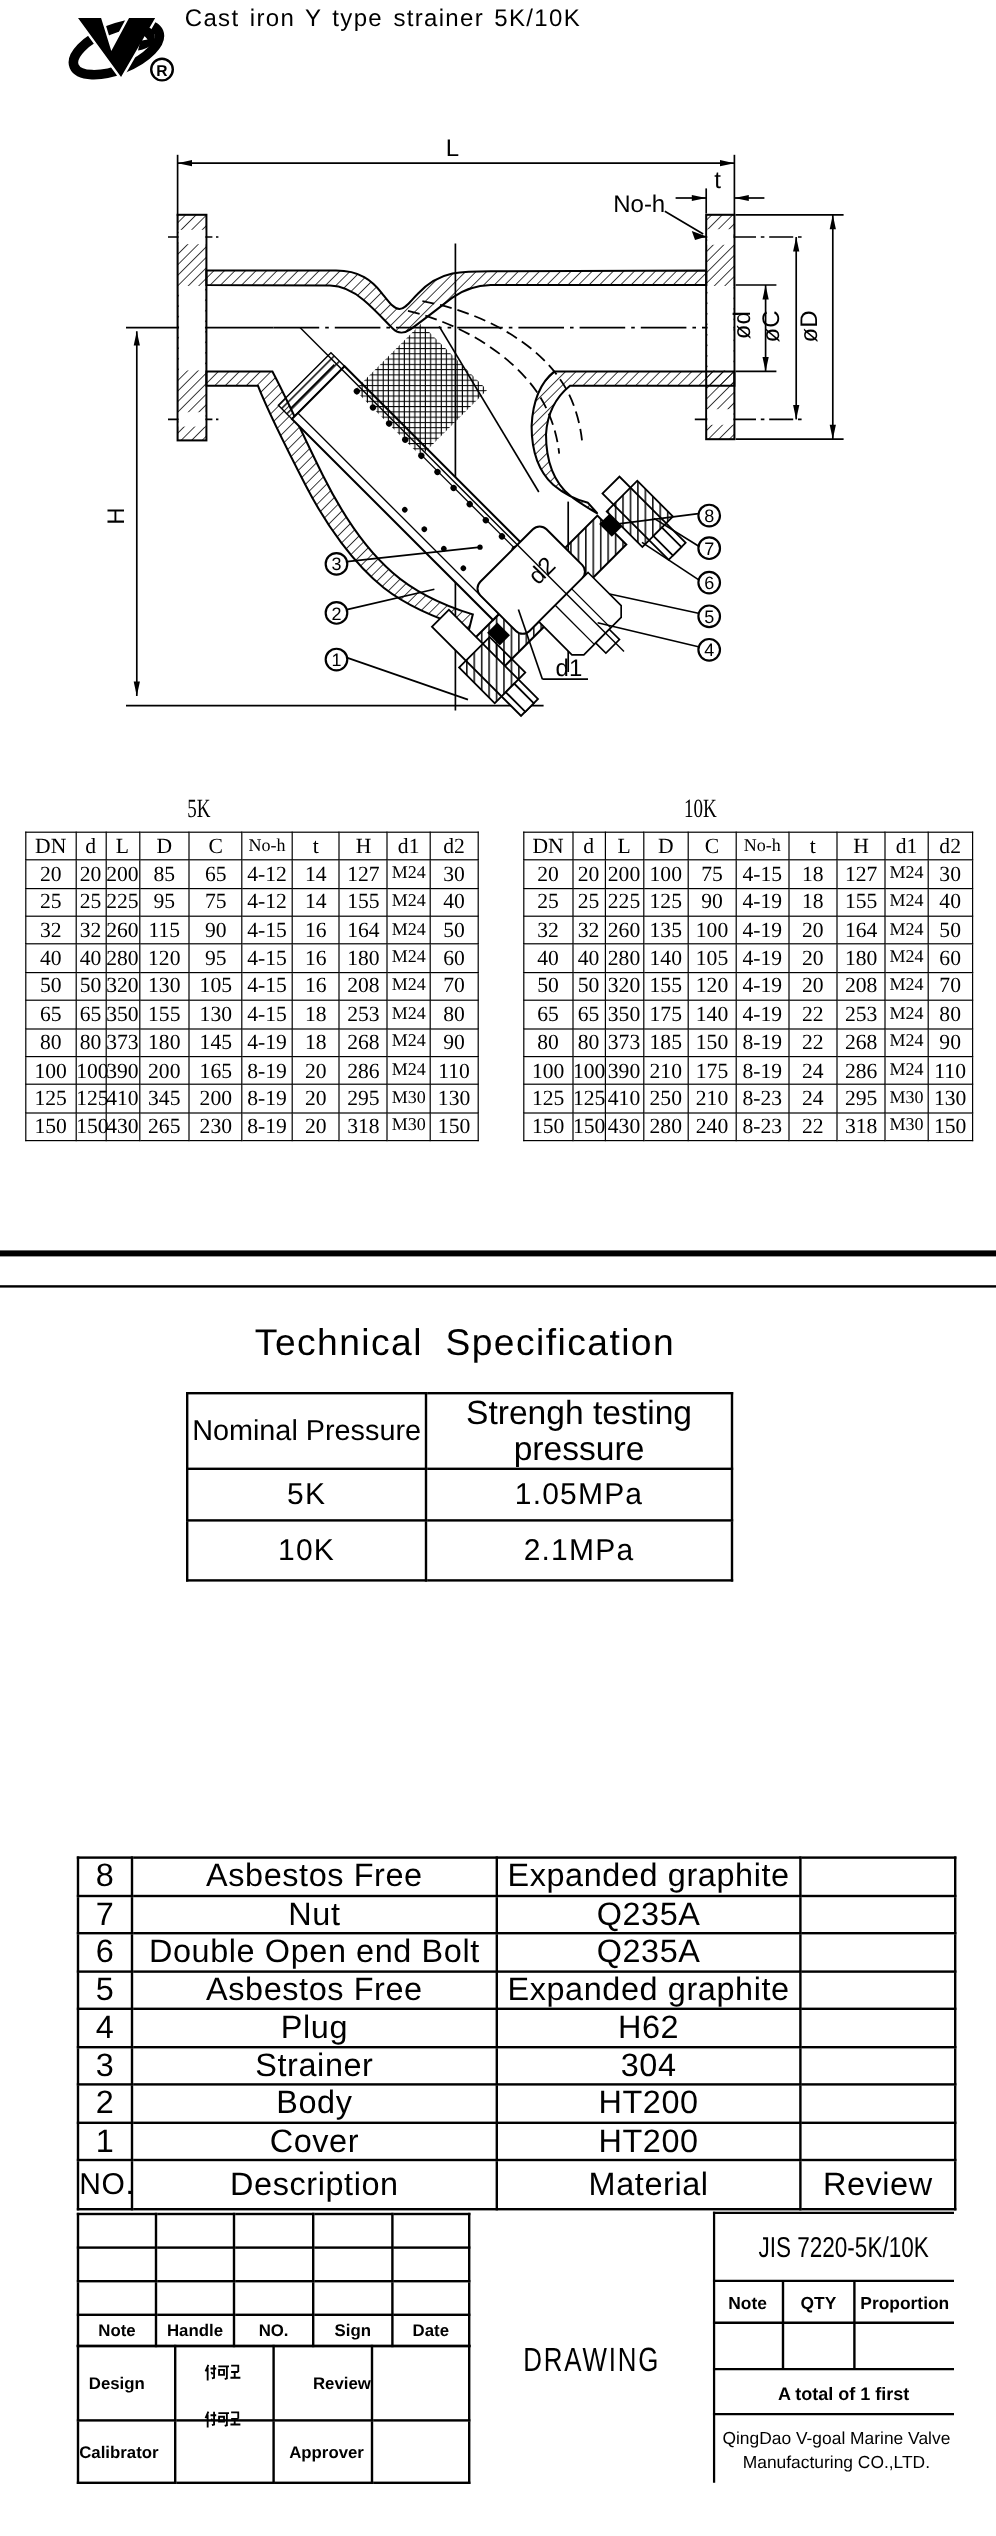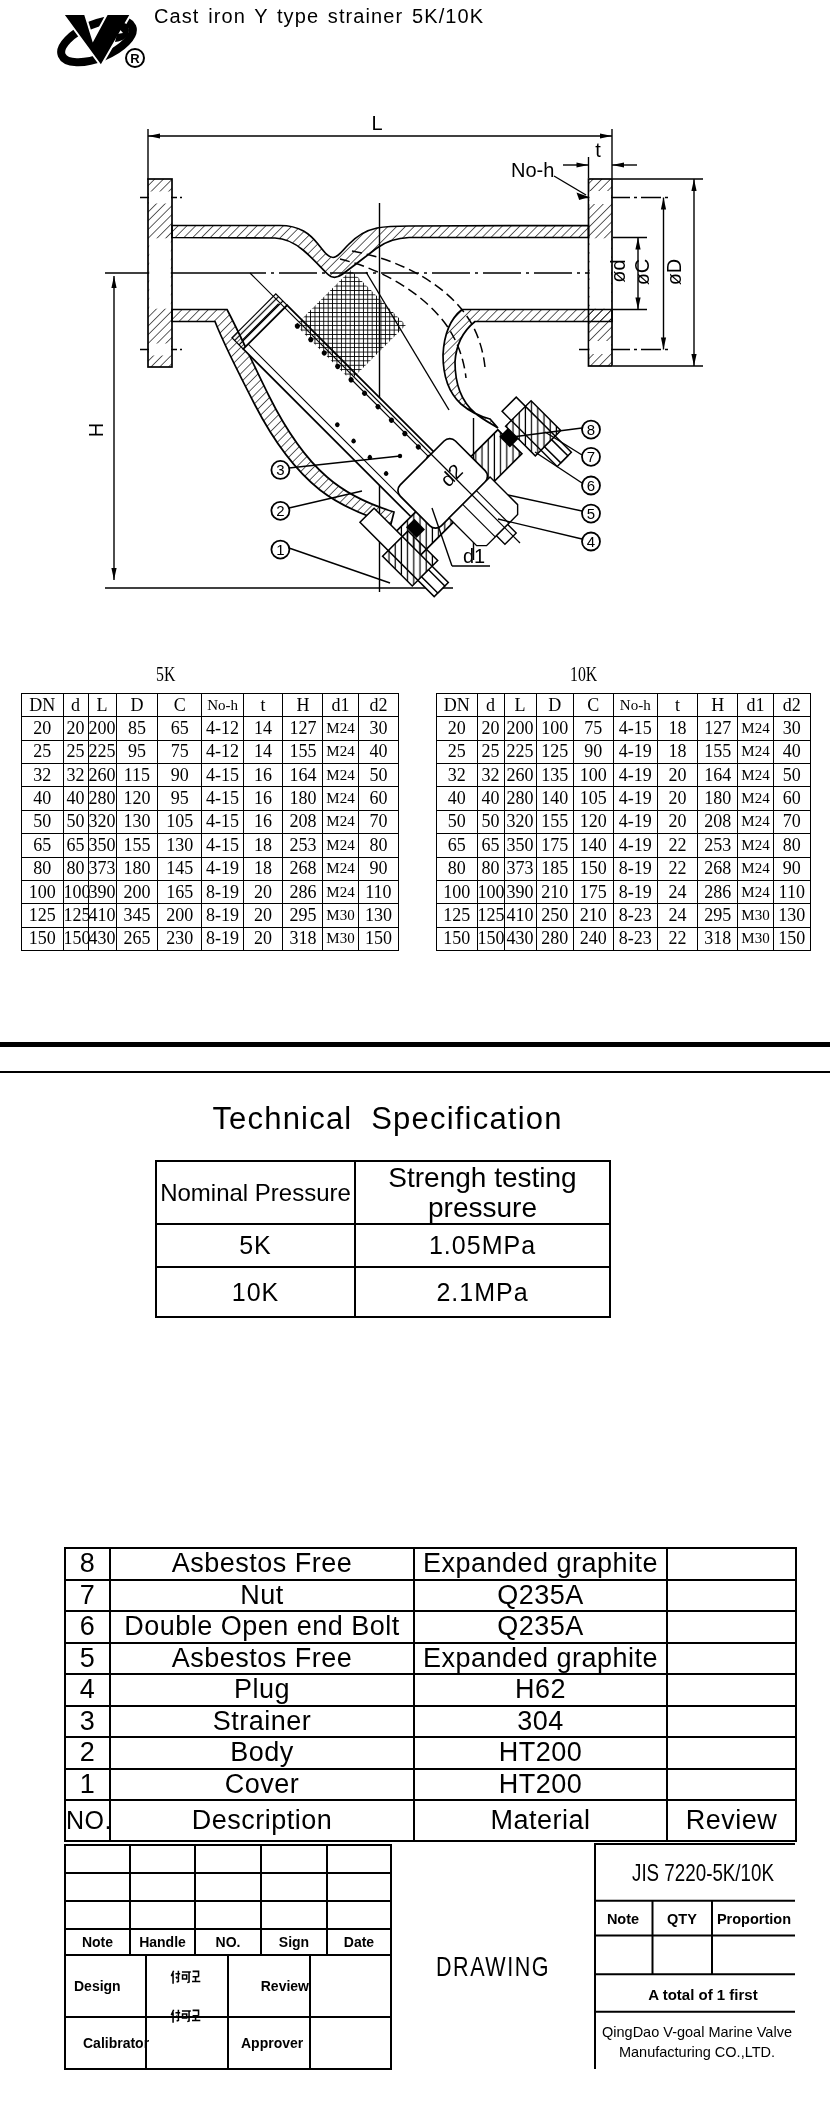--- a/index.html
+++ b/index.html
@@ -659,21 +659,21 @@
       <col>
     </colgroup>
 <tbody>
       <tr style="height:46px">
         <td style="text-align:left;padding-left:8px">Design</td>
         <td class="cjk1"></td>
         <td style="text-align:right;padding-left:0">Review</td>
         <td></td>
       </tr>
 <tr style="height:38px">
-        <td style="text-align:left;padding-left:17px">Calibrator</td>
+        <td style="text-align:left;padding-left:0">Calibrator</td>
         <td class="cjk2"></td>
         <td style="text-align:left;padding-left:12px">Approver</td>
         <td></td>
       </tr>
 </tbody>
   </table>
 
 <div class="abs" style="left:436px;top:1951px;font-size:28px;letter-spacing:2px;transform:scaleX(0.77);transform-origin:left top">DRAWING</div>
 
 <svg class="abs" style="left:594px;top:1843px" width="210" height="230" viewBox="0 0 210 230">

